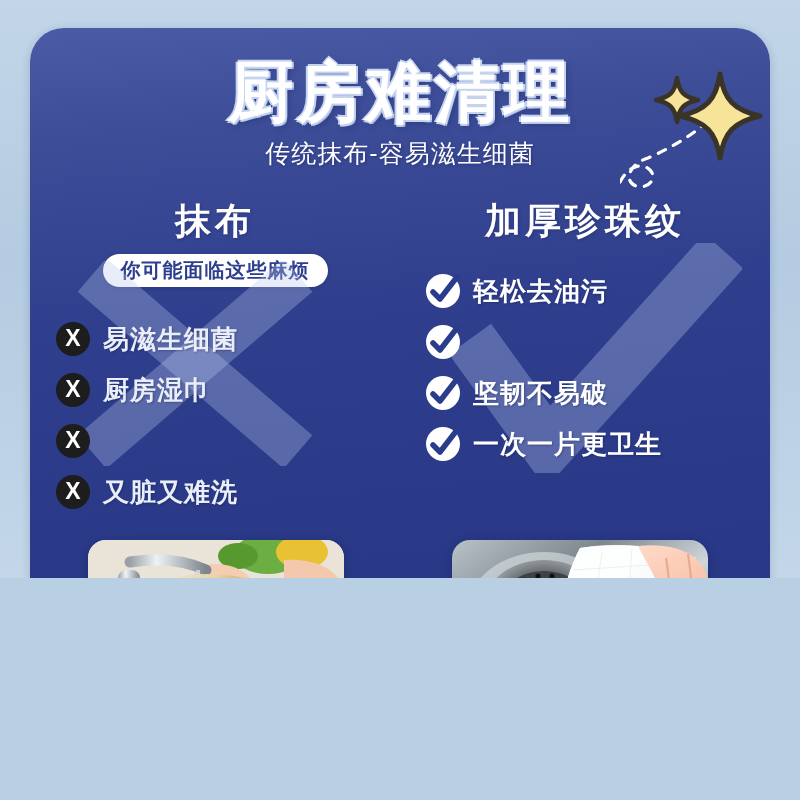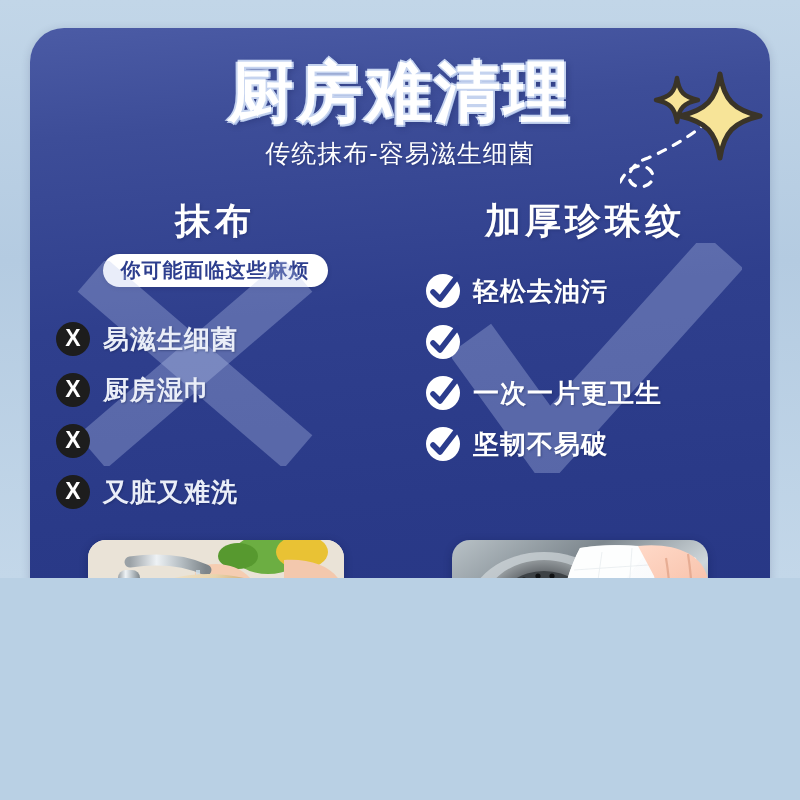--- a/index.html
+++ b/index.html
@@ -307,29 +307,29 @@
                 <path d="M7 18 L 14 25 L 31 3" fill="none" stroke="#2b3c8d" stroke-width="5.5" stroke-linecap="round" stroke-linejoin="round"></path>
               </svg>
             </div>
           </div>
           <div class="bullet">
             <div class="badge badge-check">
               <svg width="34" height="34" viewBox="0 0 34 34">
                 <path d="M7 18 L 14 25 L 31 3" fill="none" stroke="#2b3c8d" stroke-width="5.5" stroke-linecap="round" stroke-linejoin="round"></path>
               </svg>
             </div>
-            <div class="bullet-text">一次一片更卫生</div>
+            <div class="bullet-text">坚韧不易破</div>
           </div>
           <div class="bullet">
             <div class="badge badge-check">
               <svg width="34" height="34" viewBox="0 0 34 34">
                 <path d="M7 18 L 14 25 L 31 3" fill="none" stroke="#2b3c8d" stroke-width="5.5" stroke-linecap="round" stroke-linejoin="round"></path>
               </svg>
             </div>
-            <div class="bullet-text">坚韧不易破</div>
+            <div class="bullet-text">一次一片更卫生</div>
           </div>
         </div>
       </div>
     </div>
 
     <div class="photos">
 
       <div class="photo photo-left">
         <svg width="256" height="194" viewBox="0 0 256 194">
           <defs>

